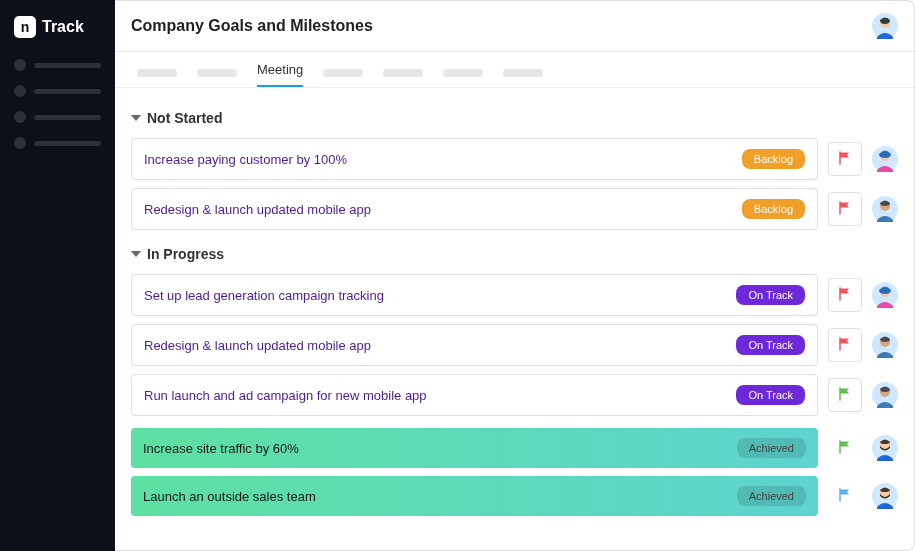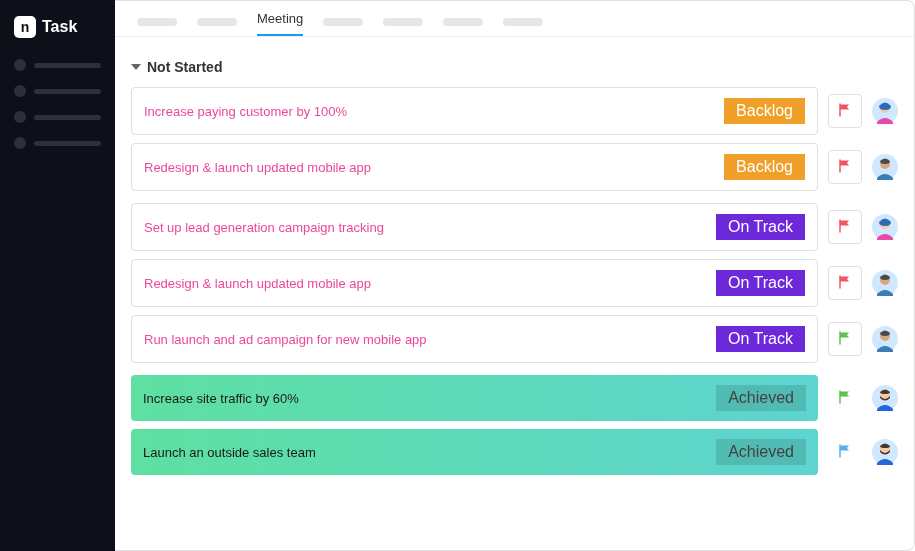--- a/index.html
+++ b/index.html
@@ -26,22 +26,22 @@
 .tab-active { font-size: 13px; font-weight: 500; color: #333; padding-bottom: 8px; border-bottom: 2px solid #1a9bf0; margin-bottom: -10px; }
 
 
 .content { flex: 1; overflow-y: auto; padding: 6px 16px 16px; }
 .section { margin-top: 12px; text-align: center; }
 .section-header { display: flex; align-items: center; gap: 6px; padding: 4px 0; font-weight: 700; font-size: 14px; color: #333; cursor: pointer; }
 .chevron { width: 0; height: 0; border-left: 5px solid transparent; border-right: 5px solid transparent; border-top: 6px solid #666; }
 
 .task-row { display: flex; align-items: center; gap: 10px; margin-top: 8px; }
 .task-card { flex: 1; display: flex; align-items: center; justify-content: space-between; border: 1px solid #e0e0e0; border-radius: 4px; padding: 10px 12px; background: #fff; }
-.task-text { font-size: 13px; color: #ec4899; }
-.status-badge { font-size: 16px; color: #fff; padding: 4px 12px; border-radius: 0; font-weight: 500; }
+.task-text { font-size: 13px; color: #4c1d95; }
+.status-badge { font-size: 11px; color: #fff; padding: 4px 12px; border-radius: 8px; font-weight: 500; }
 .badge-backlog { background: #f0a029; }
 .badge-ontrack { background: #6d28d9; }
 .badge-achieved { background: rgba(0,0,0,0.12); color: #424242; }
 
 .flag-box { width: 34px; height: 34px; border: 1px solid #e0e0e0; border-radius: 4px; display: flex; align-items: center; justify-content: center; background: #fff; cursor: pointer; }
 .flag-box.transparent { border-color: rgba(255,255,255,0.45); background: rgba(255,255,255,0.22); }
 
 
 .task-card.gradient { background: linear-gradient(90deg, #5de0a1 0%, #5dd4d0 100%); border: none; }
 .task-card.gradient .task-text { color: #1a1a1a; }
@@ -49,41 +49,52 @@
 
 .avatar svg { width: 100%; height: 100%; }
 </style>
 </head>
 <body>
 
 <div class="app">
   <div class="sidebar">
     <div class="logo">
       <div class="logo-icon">n</div>
-      <span>Task</span>
+      <span>Track</span>
     </div>
     <div class="nav-item">
         <div class="nav-dot"></div>
         <div class="nav-bar"></div>
       </div>
     <div class="nav-item">
         <div class="nav-dot"></div>
         <div class="nav-bar" style="width:50%"></div>
       </div>
     <div class="nav-item">
         <div class="nav-dot"></div>
         <div class="nav-bar"></div>
       </div>
     <div class="nav-item">
         <div class="nav-dot"></div>
         <div class="nav-bar"></div>
       </div>
   </div>
 
   <div class="main">
+    <div class="header">
+      <div class="title">Company Goals and Milestones</div>
+      <div class="avatar">
+        <svg viewBox="0 0 26 26">
+            <circle cx="13" cy="13" r="13" fill="#cfe8ff"></circle>
+            <circle cx="13" cy="10" r="5" fill="#f4c9a8"></circle>
+            <path d="M5 24 Q13 16 21 24 L21 26 L5 26 Z" fill="#2067d8"></path>
+            <path d="M8 7 Q13 2 18 7 Q18 11 13 11 Q8 11 8 7" fill="#3a3a3a"></path>
+          </svg>
+      </div>
+    </div>
 
     <div class="tabs">
       <div class="tab-placeholder"></div>
       <div class="tab-placeholder"></div>
       <div class="tab-active">Meeting</div>
       <div class="tab-placeholder"></div>
       <div class="tab-placeholder"></div>
       <div class="tab-placeholder"></div>
       <div class="tab-placeholder"></div>
     </div>
@@ -129,20 +140,24 @@
               <svg viewBox="0 0 26 26">
                 <circle cx="13" cy="13" r="13" fill="#cfe8ff"></circle>
                 <circle cx="13" cy="10" r="5" fill="#d4a880"></circle>
                 <path d="M5 24 Q13 16 21 24 L21 26 L5 26 Z" fill="#3a7db5"></path>
                 <path d="M8 7 Q13 2 18 7 Q18 10 13 10 Q8 10 8 7" fill="#4a4a4a"></path>
               </svg>
             </div>
           </div>
         </div>
         <div class="section">
+          <div class="section-header">
+            <span class="chevron"></span>
+            <span>In Progress</span>
+          </div>
           <div class="task-row">
             <div class="task-card">
               <div class="task-text">Set up lead generation campaign tracking</div>
               <div class="status-badge badge-ontrack">On Track</div>
             </div>
             <div class="flag-box">
               <span><svg width="16" height="16" viewBox="0 0 16 16">
                   <path d="M3 2 L3 14" stroke="#f1565f" stroke-width="1.5" stroke-linecap="round"></path>
                   <path d="M3 2.5 L12 2.5 L10 5 L12 7.5 L3 7.5 Z" fill="#f1565f"></path>
                 </svg></span>

